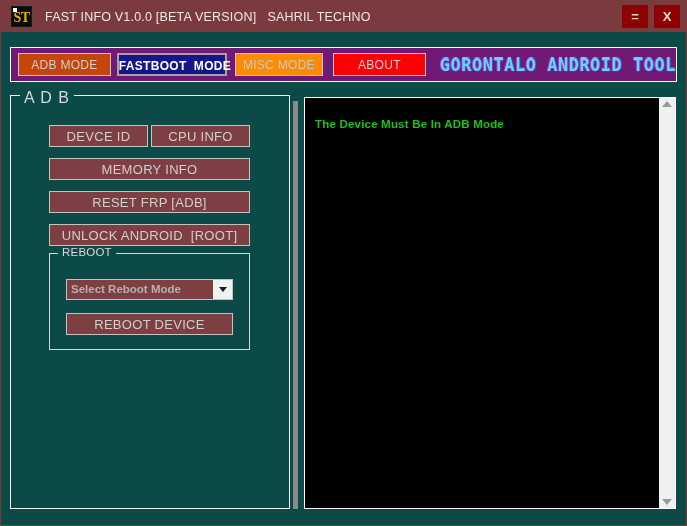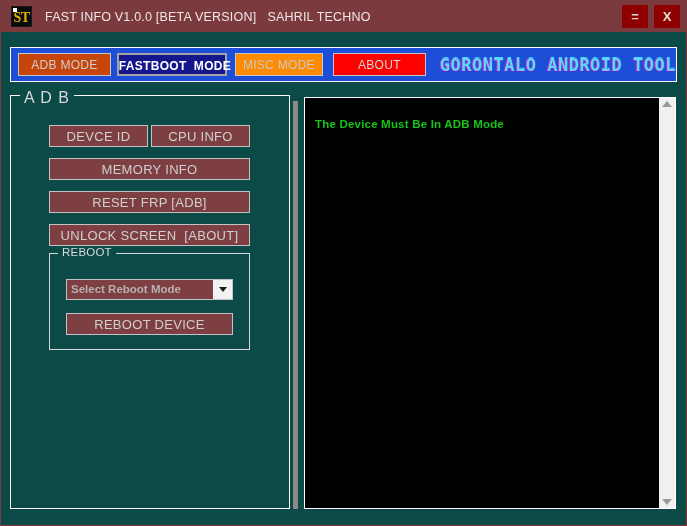--- a/index.html
+++ b/index.html
@@ -84,21 +84,21 @@
   .win-btn.close { color: #e8e0d0; }
 
   
   .tabstrip {
     position: absolute;
     left: 9px; top: 46px;
     width: 667px;
     height: 35px;
     border: 1px solid #ffffff;
     box-sizing: border-box;
-    background: #1d4ed8;
+    background: #701a75;
     display: flex;
     align-items: center;
   }
   .tab {
     height: 23px;
     line-height: 23px;
     text-align: center;
     font-size: 12px;
     letter-spacing: 0.3px;
     box-sizing: border-box;
@@ -336,21 +336,21 @@
   <div class="left-panel"></div>
 
   <div class="group group-adb">
     <span class="group-legend">A D B</span>
   </div>
 
   <div class="btn btn-device-id">DEVCE ID</div>
   <div class="btn btn-cpu-info">CPU INFO</div>
   <div class="btn btn-reset-frp">RESET FRP [ADB]</div>
   <div class="btn btn-memory-info">MEMORY INFO</div>
-  <div class="btn btn-unlock">UNLOCK SCREEN  [ABOUT]</div>
+  <div class="btn btn-unlock">UNLOCK ANDROID  [ROOT]</div>
 
   <div class="group group-reboot">
     <span class="group-legend">REBOOT</span>
   </div>
 
   <div class="combo">
     <div class="combo-text">Select Reboot Mode</div>
     <div class="combo-arrow">
         <span class="tri"></span>
       </div>

